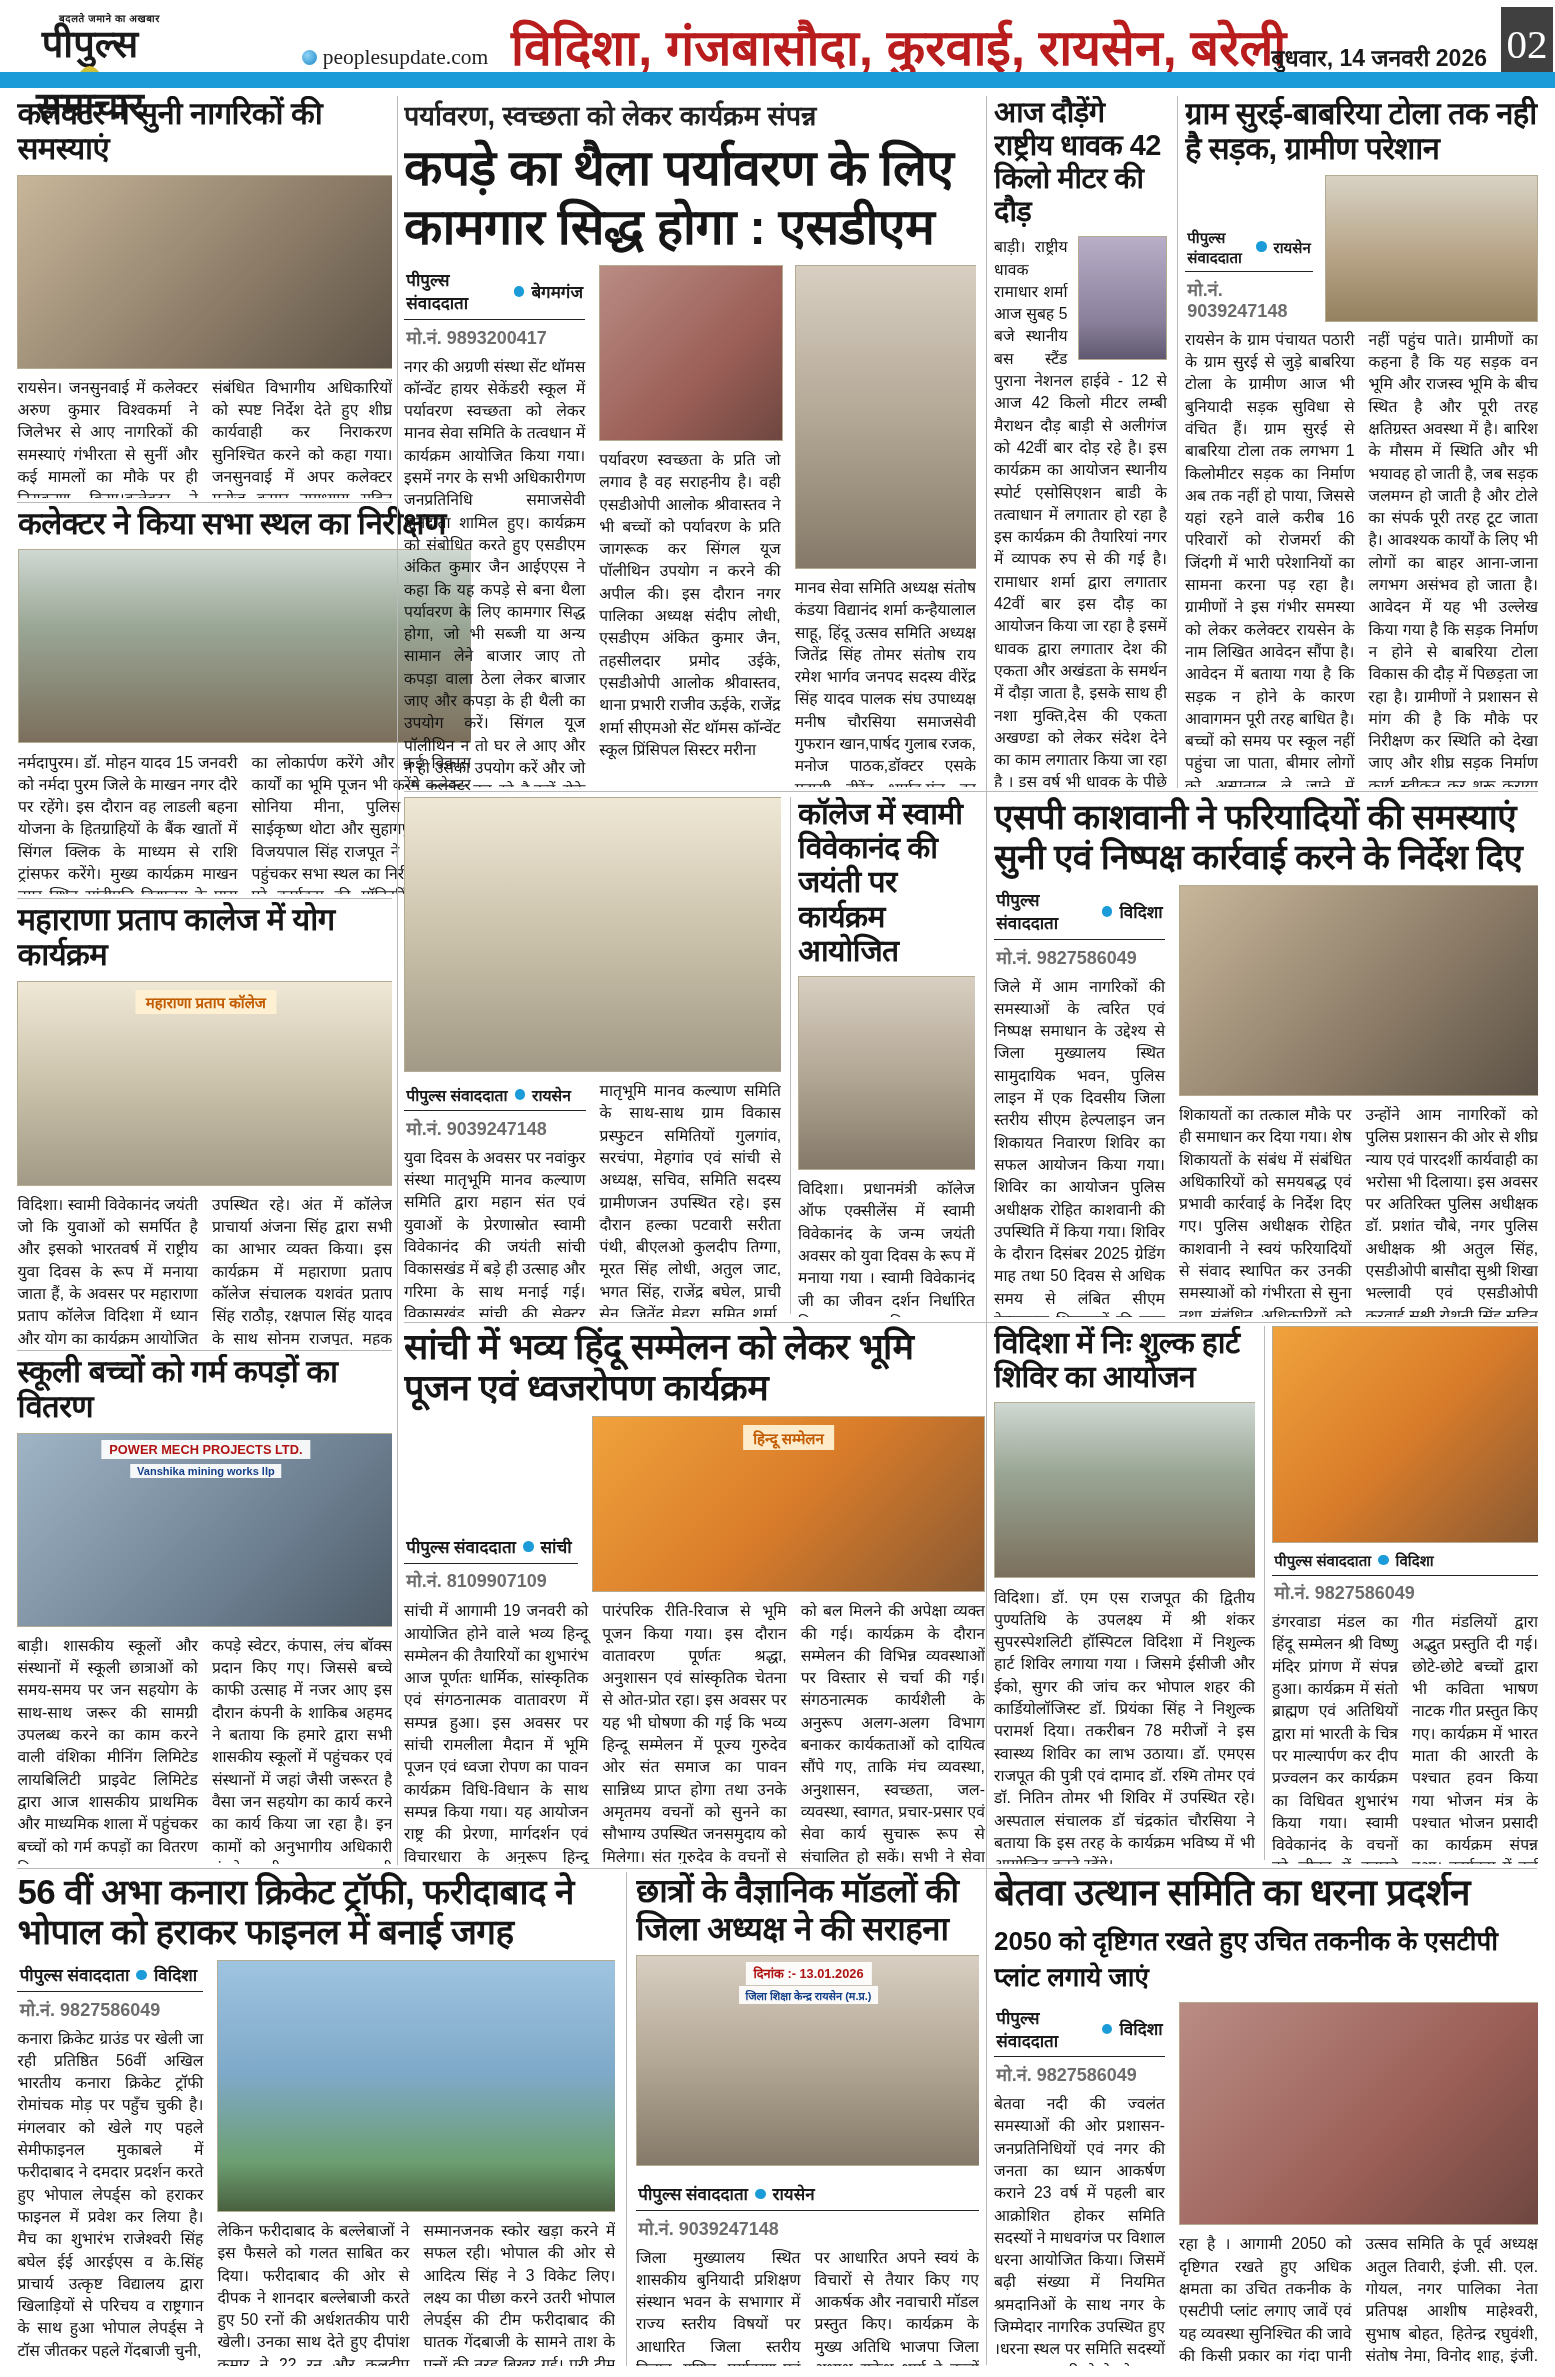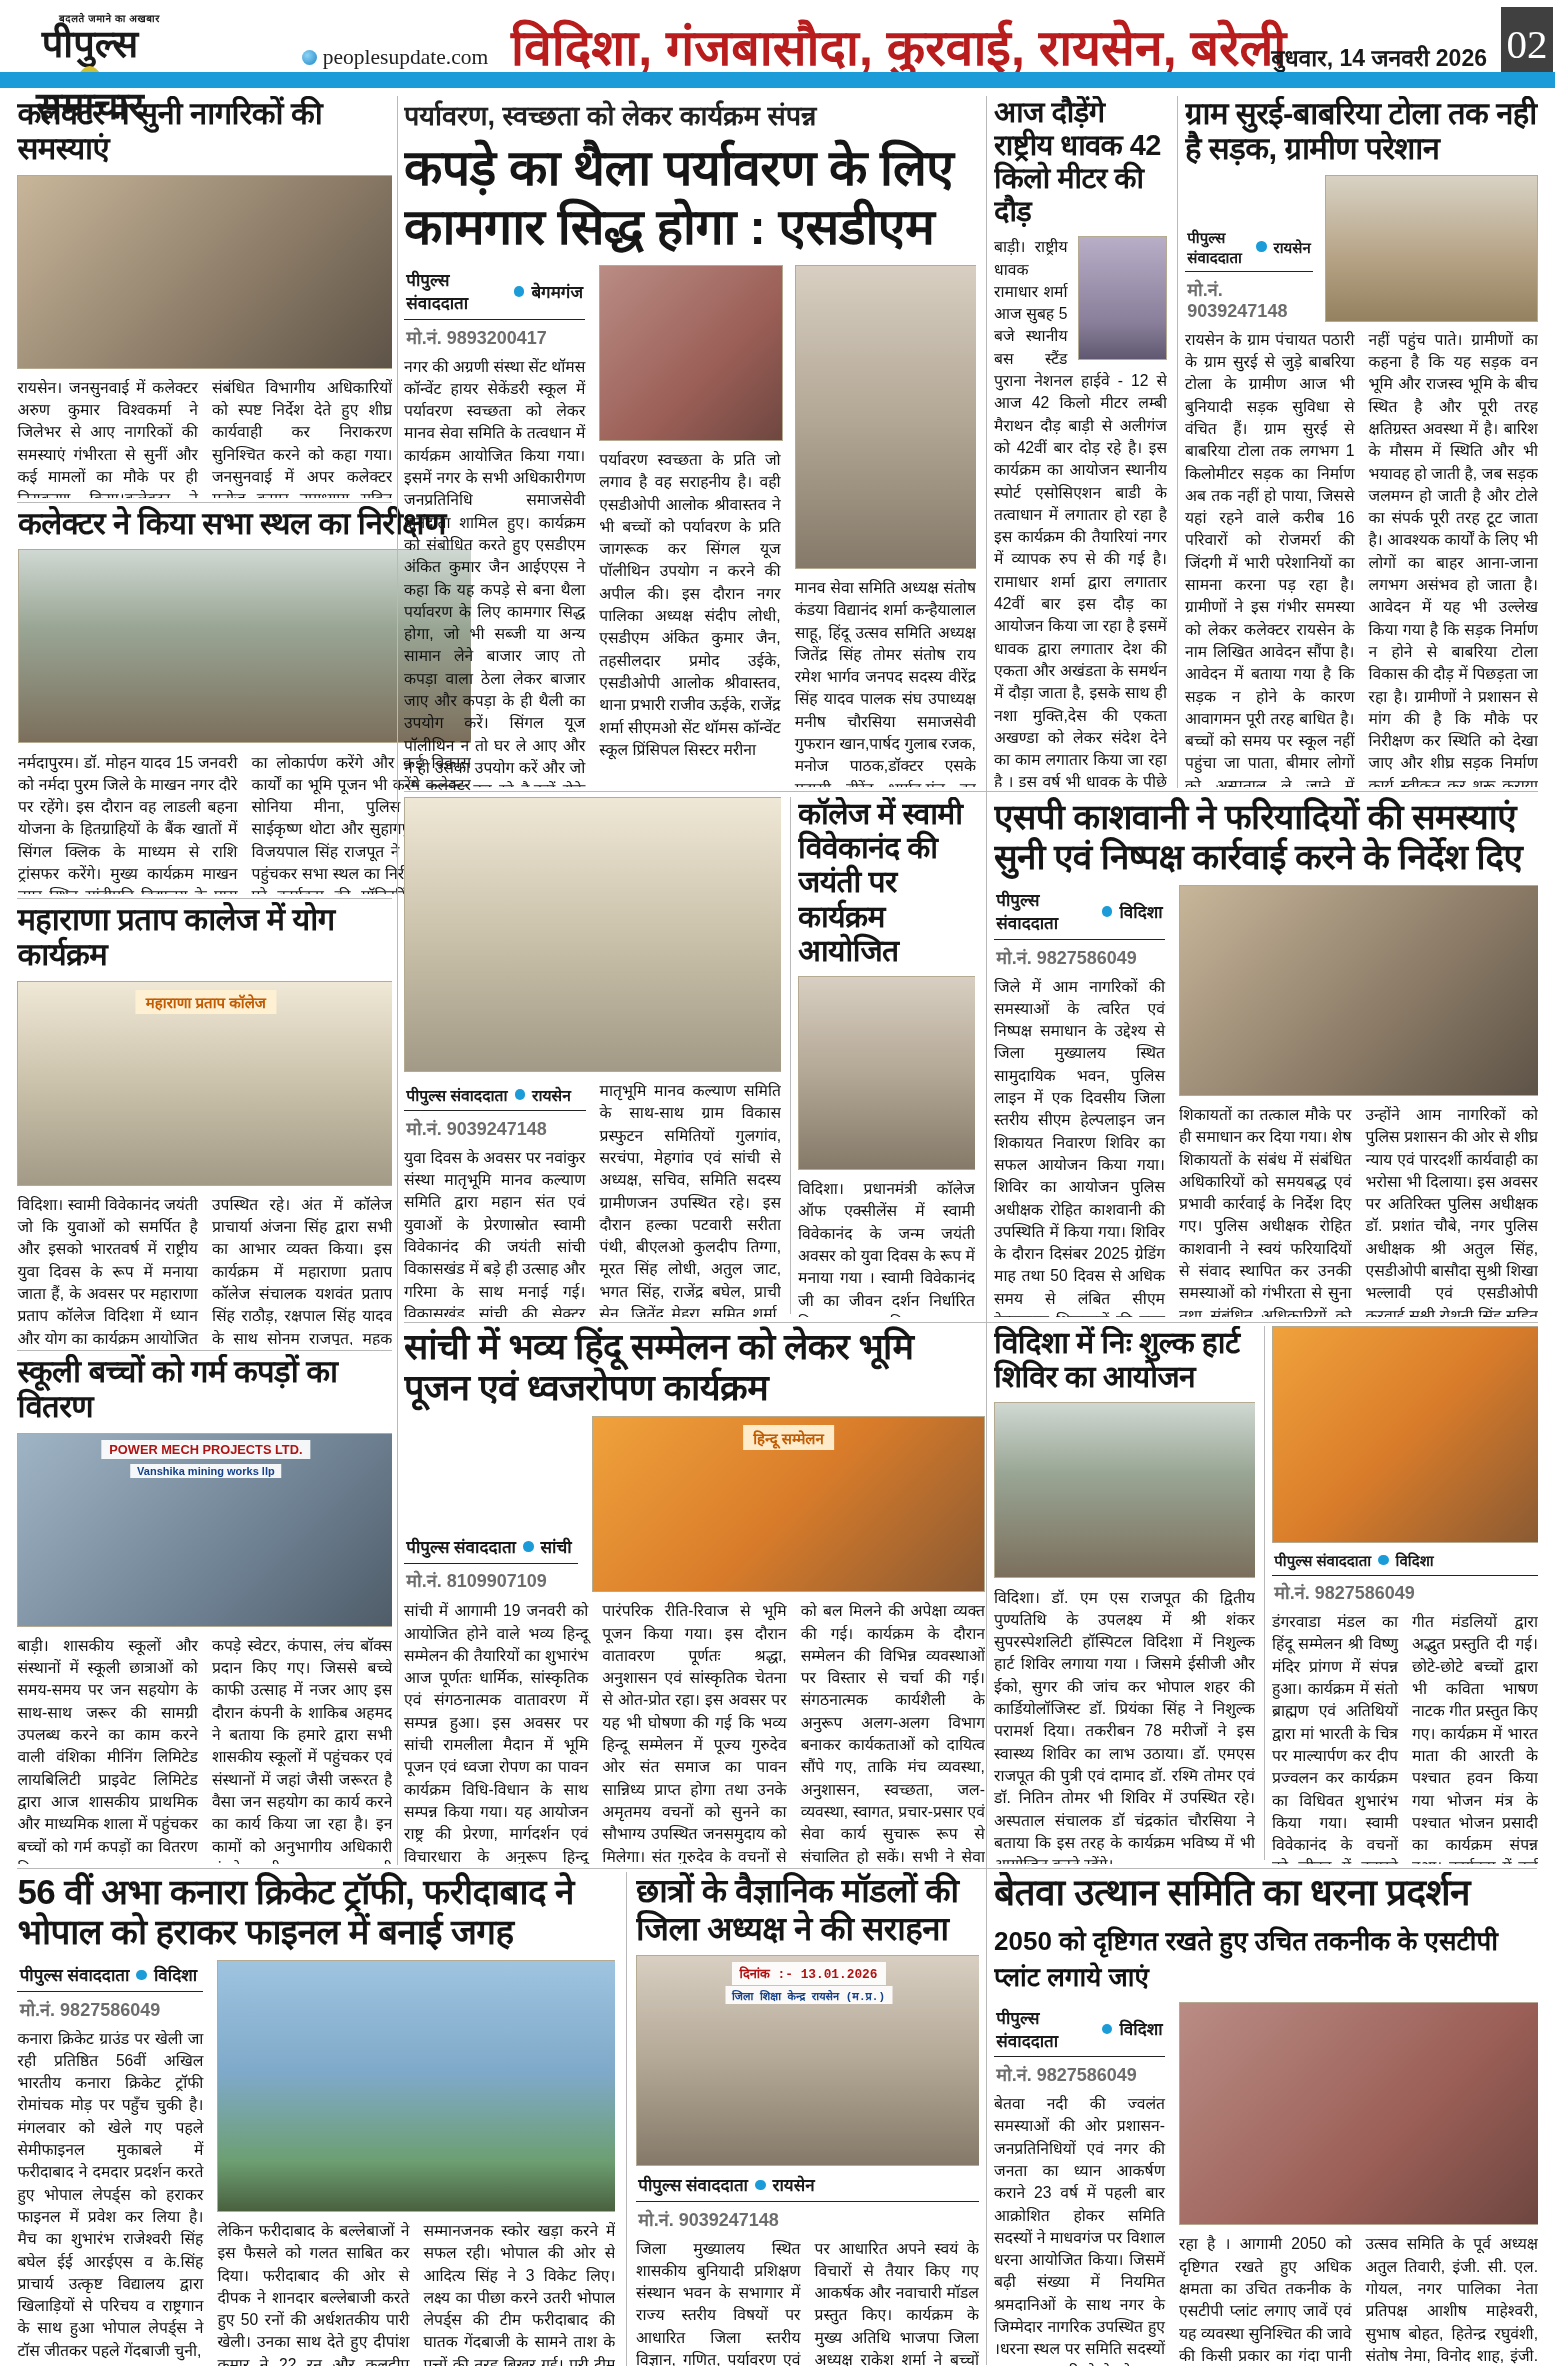--- a/index.html
+++ b/index.html
@@ -290,21 +290,21 @@
         <div class="cols">
           <div class="col body">लेकिन फरीदाबाद के बल्लेबाजों ने इस फैसले को गलत साबित कर दिया। फरीदाबाद की ओर से दीपक ने शानदार बल्लेबाजी करते हुए 50 रनों की अर्धशतकीय पारी खेली। उनका साथ देते हुए दीपांश कुमार ने 22 रन और कुलदीप ठाकुर ने 24 रन बनाए, जिससे टीम एक</div>
           <div class="col body">सम्मानजनक स्कोर खड़ा करने में सफल रही। भोपाल की ओर से आदित्य सिंह ने 3 विकेट लिए। लक्ष्य का पीछा करने उतरी भोपाल लेपर्ड्स की टीम फरीदाबाद की घातक गेंदबाजी के सामने ताश के पत्तों की तरह बिखर गई। पूरी टीम 15.3 ओवर में मात्र 92 रनों पर ढेर हो गई।</div>
         </div>
       </div>
     </div>
   </article>
 
   <article class="art" style="left:636px;top:1872px;width:343px;height:494px;">
     <h2 class="hl s56">छात्रों के वैज्ञानिक मॉडलों की जिला अध्यक्ष ने की सराहना</h2>
-    <div class="photo ph9" style="height:209px;margin-bottom:7px;font-family:Liberation Mono, monospace;">
+    <div class="photo ph9" style="height:209px;margin-bottom:16px;">
       <div class="phototext">दिनांक :- 13.01.2026</div>
       <div class="phototext2">जिला शिक्षा केन्द्र रायसेन (म.प्र.)</div>
     </div>
     <div class="byline">
       <div class="byrow">
         <span>पीपुल्स संवाददाता</span>
         <span class="bydot"></span>
         <span>रायसेन</span>
       </div>
       <div class="byphone">मो.नं. 9039247148</div>

